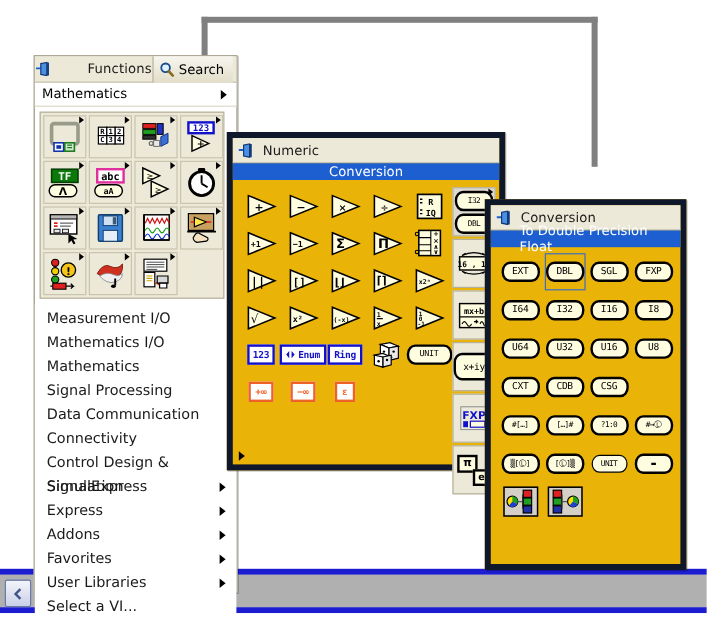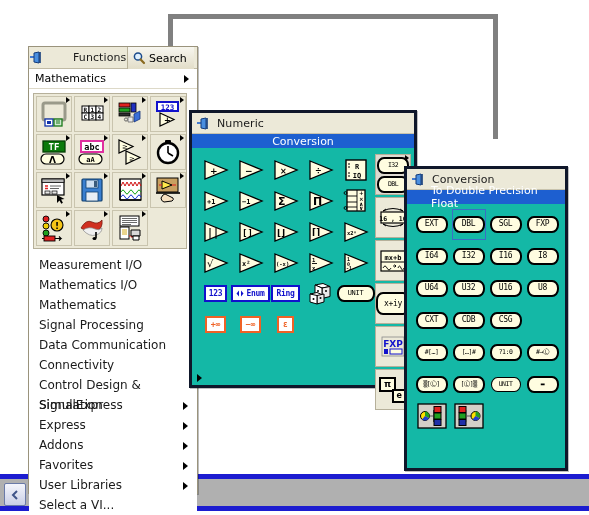--- a/index.html
+++ b/index.html
@@ -22,21 +22,21 @@
   #bottom-gray{left:0;top:479px;width:589px;height:27px;background:#b0b0b0;}
   #bottom-blue-bot{left:0;top:506px;width:589px;height:5px;background:#1c1cd0;}
   #bottom-white{left:0;top:511px;width:589px;height:4px;background:#fff;}
   #scroll-left-btn{left:4px;top:483px;width:20px;height:21px;
     background:linear-gradient(#f4f5fb,#c9cfe6);
     border:1px solid #6a7aa8;border-radius:2px;
     display:flex;align-items:center;justify-content:center;
     color:#4a5a8a;font-size:12px;line-height:1;cursor:pointer;}
 
   
-  .palette{background:#14b8a6;border:3px solid #0f172a;
+  .palette{background:#eab308;border:5px solid #0f172a;
     box-shadow:1px 1px 0 rgba(0,0,0,.25);}
   .pal-titlebar{height:20px;display:flex;align-items:center;
     background:#ece9d8;border-bottom:1px solid #c8c3ad;padding-left:4px;}
   .pal-title-text{font-size:11px;color:#1a1a1a;margin-left:5px;letter-spacing:.1px;}
   .pin-icon{width:16px;height:13px;display:block;}
   .hilite-bar{height:14px;background:#1d5fd0;color:#fff;font-size:11px;
     display:flex;align-items:center;justify-content:center;}
   .hilite-bar.left{justify-content:flex-start;padding-left:24px;}
 
   

